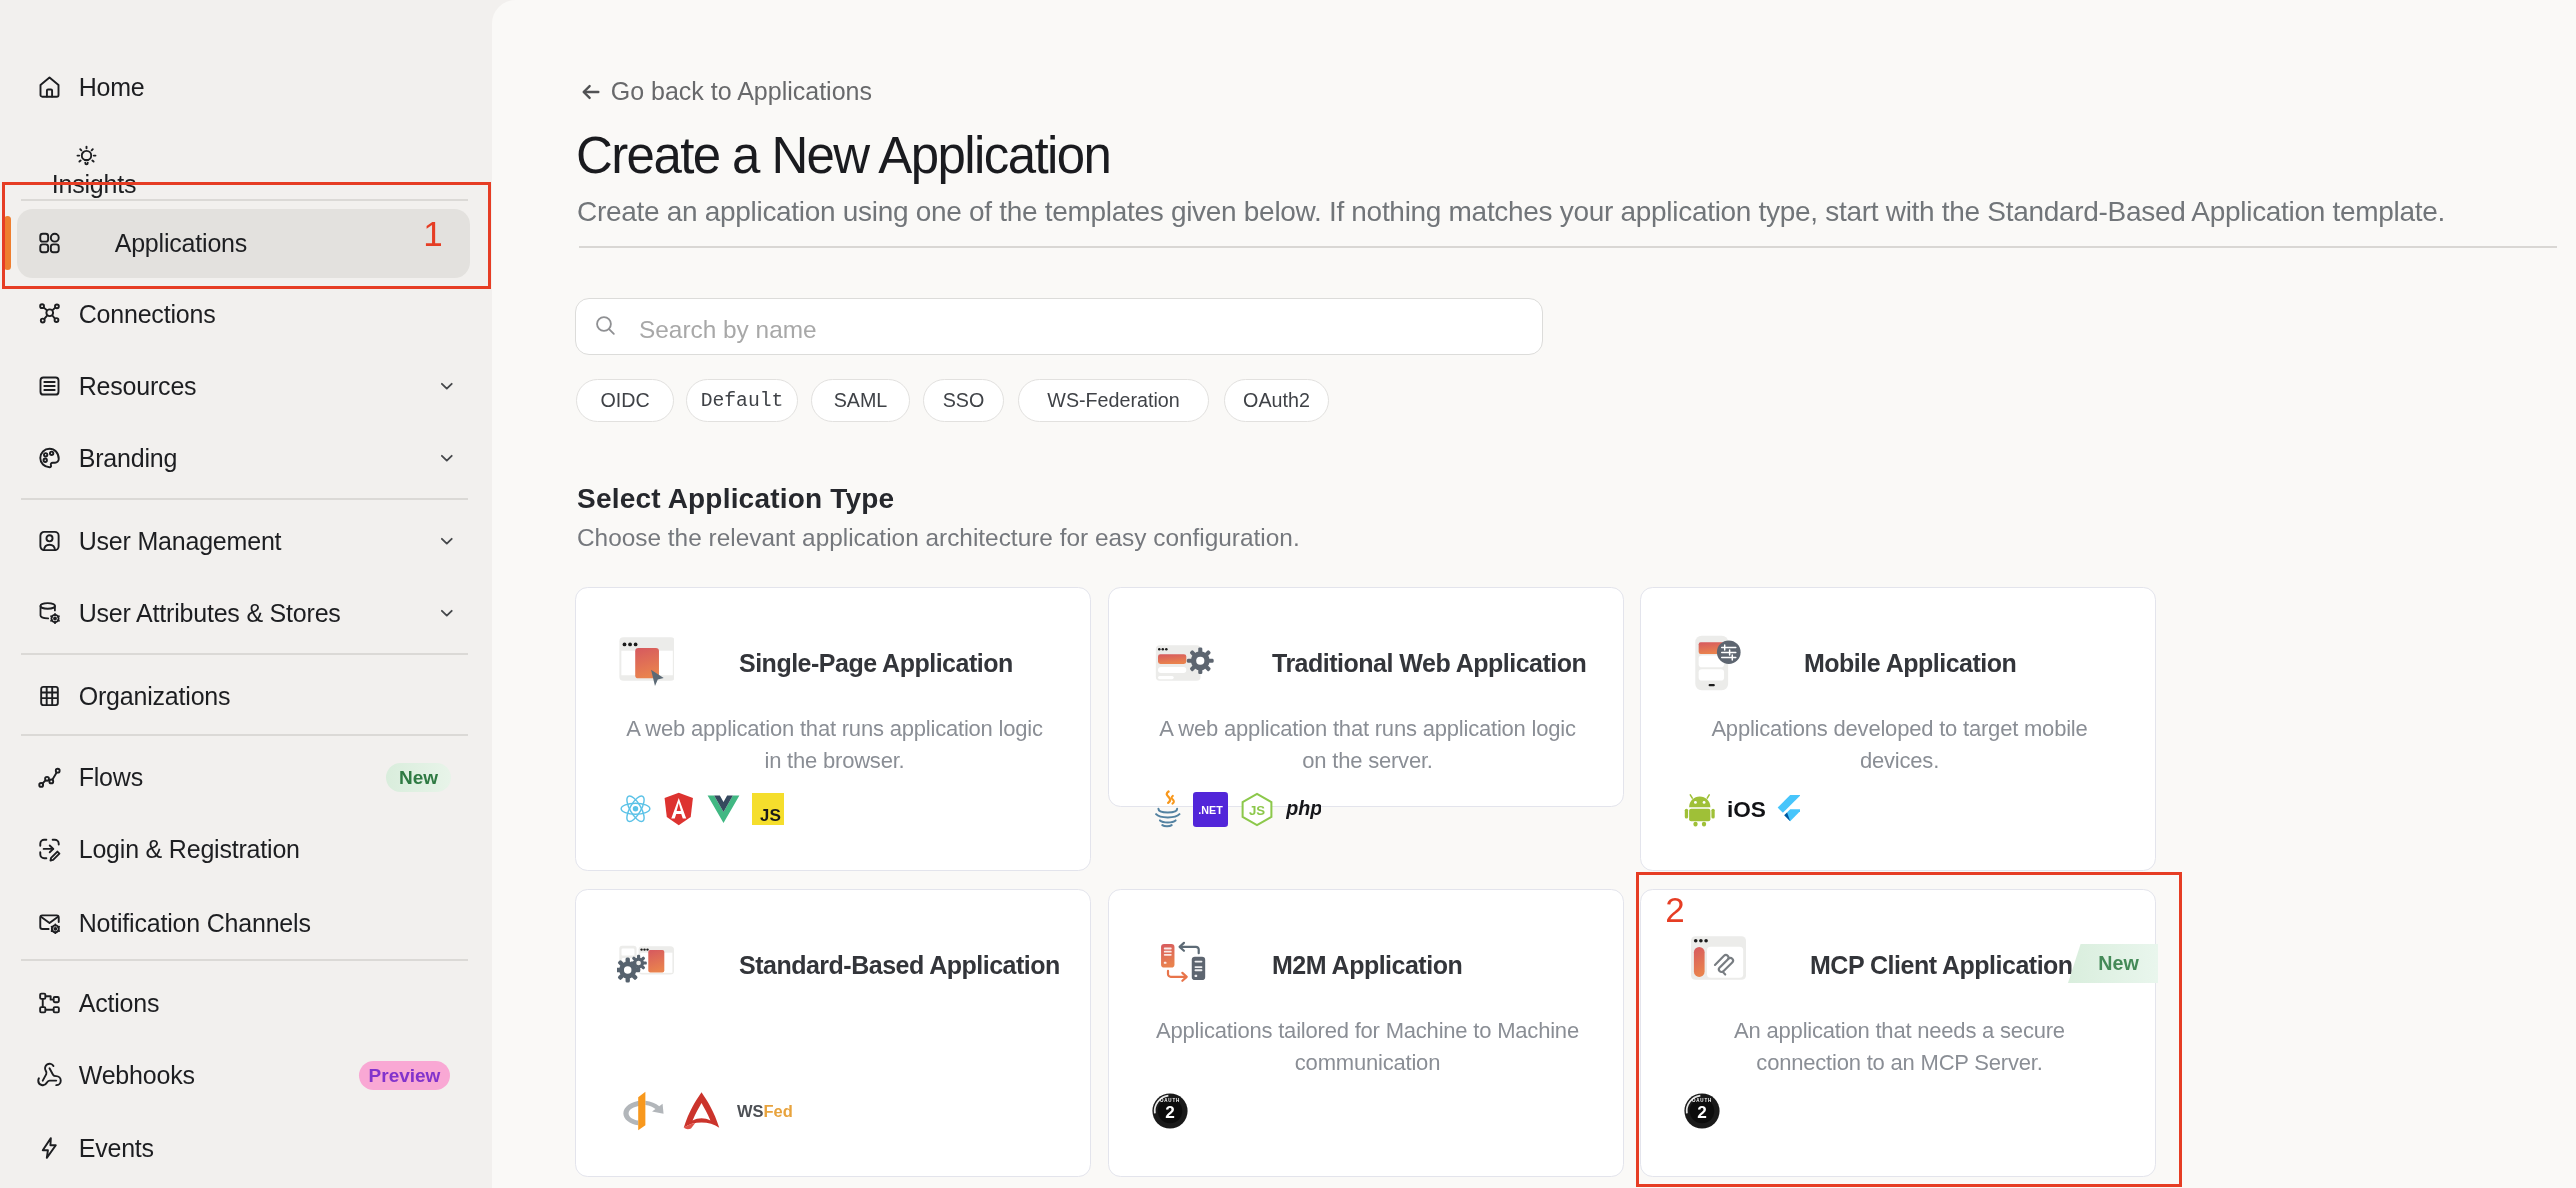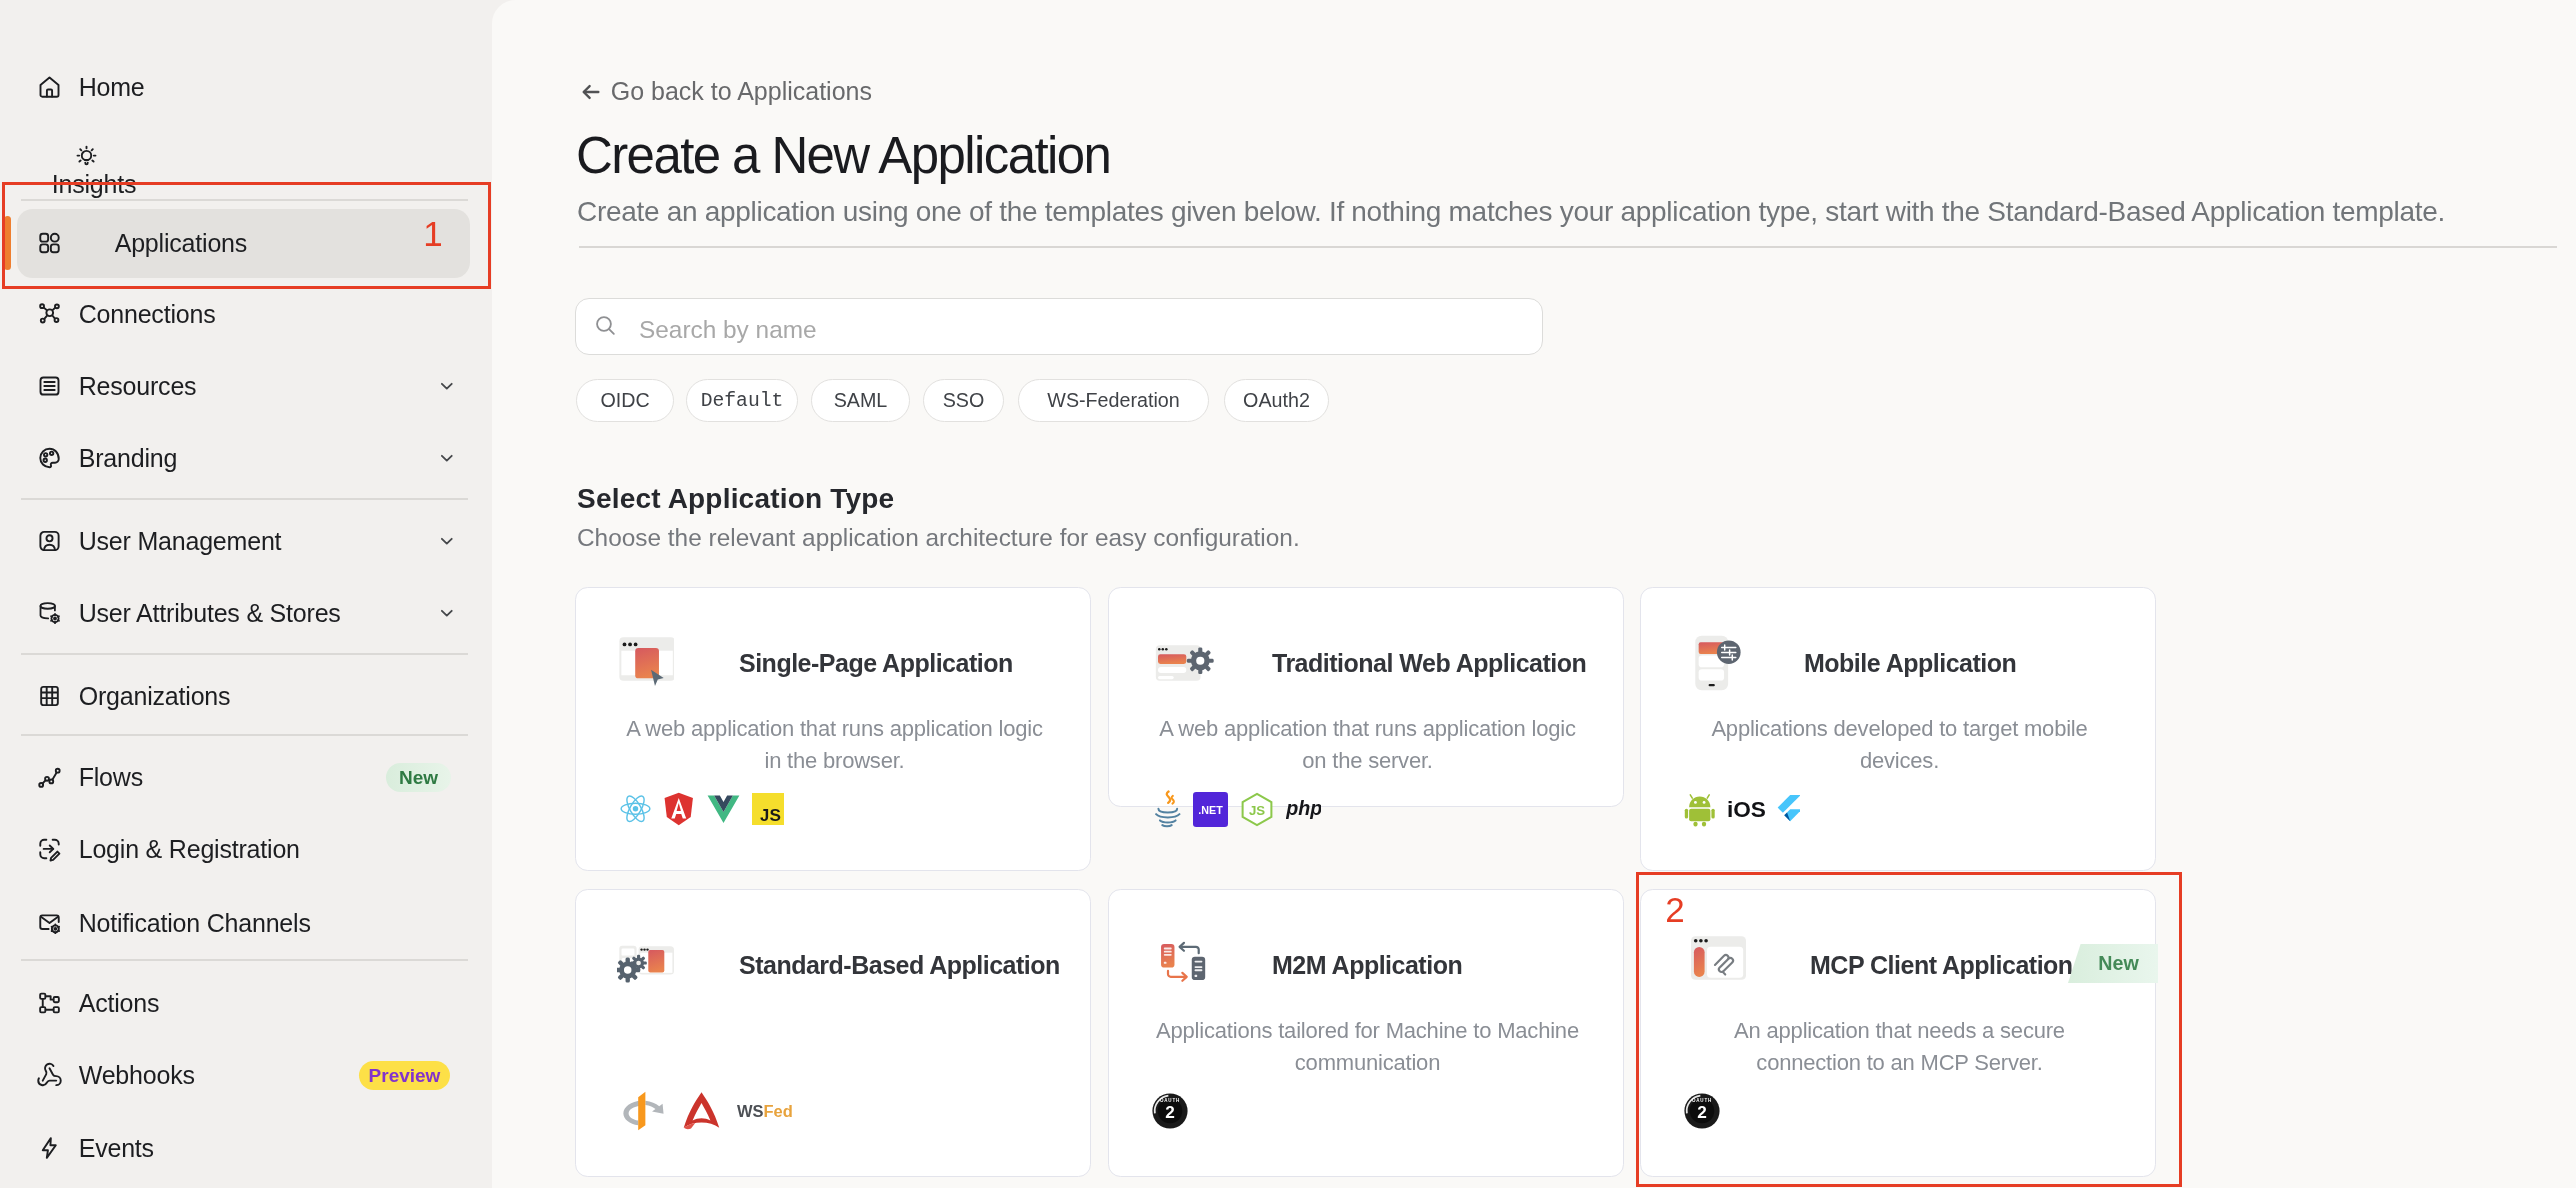--- a/index.html
+++ b/index.html
@@ -182,21 +182,21 @@
         <path d="M7 9.8 L12 14.6 L17 9.8"></path>
       </svg>
   <svg class="chev" style="top:541px;" viewBox="0 0 24 24" fill="none" stroke="#47494c" stroke-width="1.9" stroke-linecap="round" stroke-linejoin="round">
         <path d="M7 9.8 L12 14.6 L17 9.8"></path>
       </svg>
   <svg class="chev" style="top:613px;" viewBox="0 0 24 24" fill="none" stroke="#47494c" stroke-width="1.9" stroke-linecap="round" stroke-linejoin="round">
         <path d="M7 9.8 L12 14.6 L17 9.8"></path>
       </svg>
 
   <div class="badge" style="left:386px; top:763px; width:65px; height:29px; background:linear-gradient(90deg,#d9eddc,#e8f4e9); color:#2f7a43; font-size:19px;">New</div>
-  <div class="badge" style="left:359px; top:1061px; width:91px; height:29px; background:#fde047; color:#8233cc; font-size:19px;">Preview</div>
+  <div class="badge" style="left:359px; top:1061px; width:91px; height:29px; background:#f9a8d4; color:#8233cc; font-size:19px;">Preview</div>
 </div>
 
 <div id="main">
   <div id="mainhead">
     <div style="position:absolute; left:88px; top:76px; height:31.5px; display:flex; align-items:center;">
       <svg style="width:22px;height:22px;" viewBox="0 0 24 24" fill="none" stroke="#515254" stroke-width="2.6" stroke-linecap="round" stroke-linejoin="round">
             <path d="M20 12 H4.5"></path>
             <path d="M10.5 5.5 L4 12 l6.5 6.5"></path>
           </svg>
       <span style="margin-left:8.7px; font-size:25px; color:#68696b;">Go back to Applications</span>

